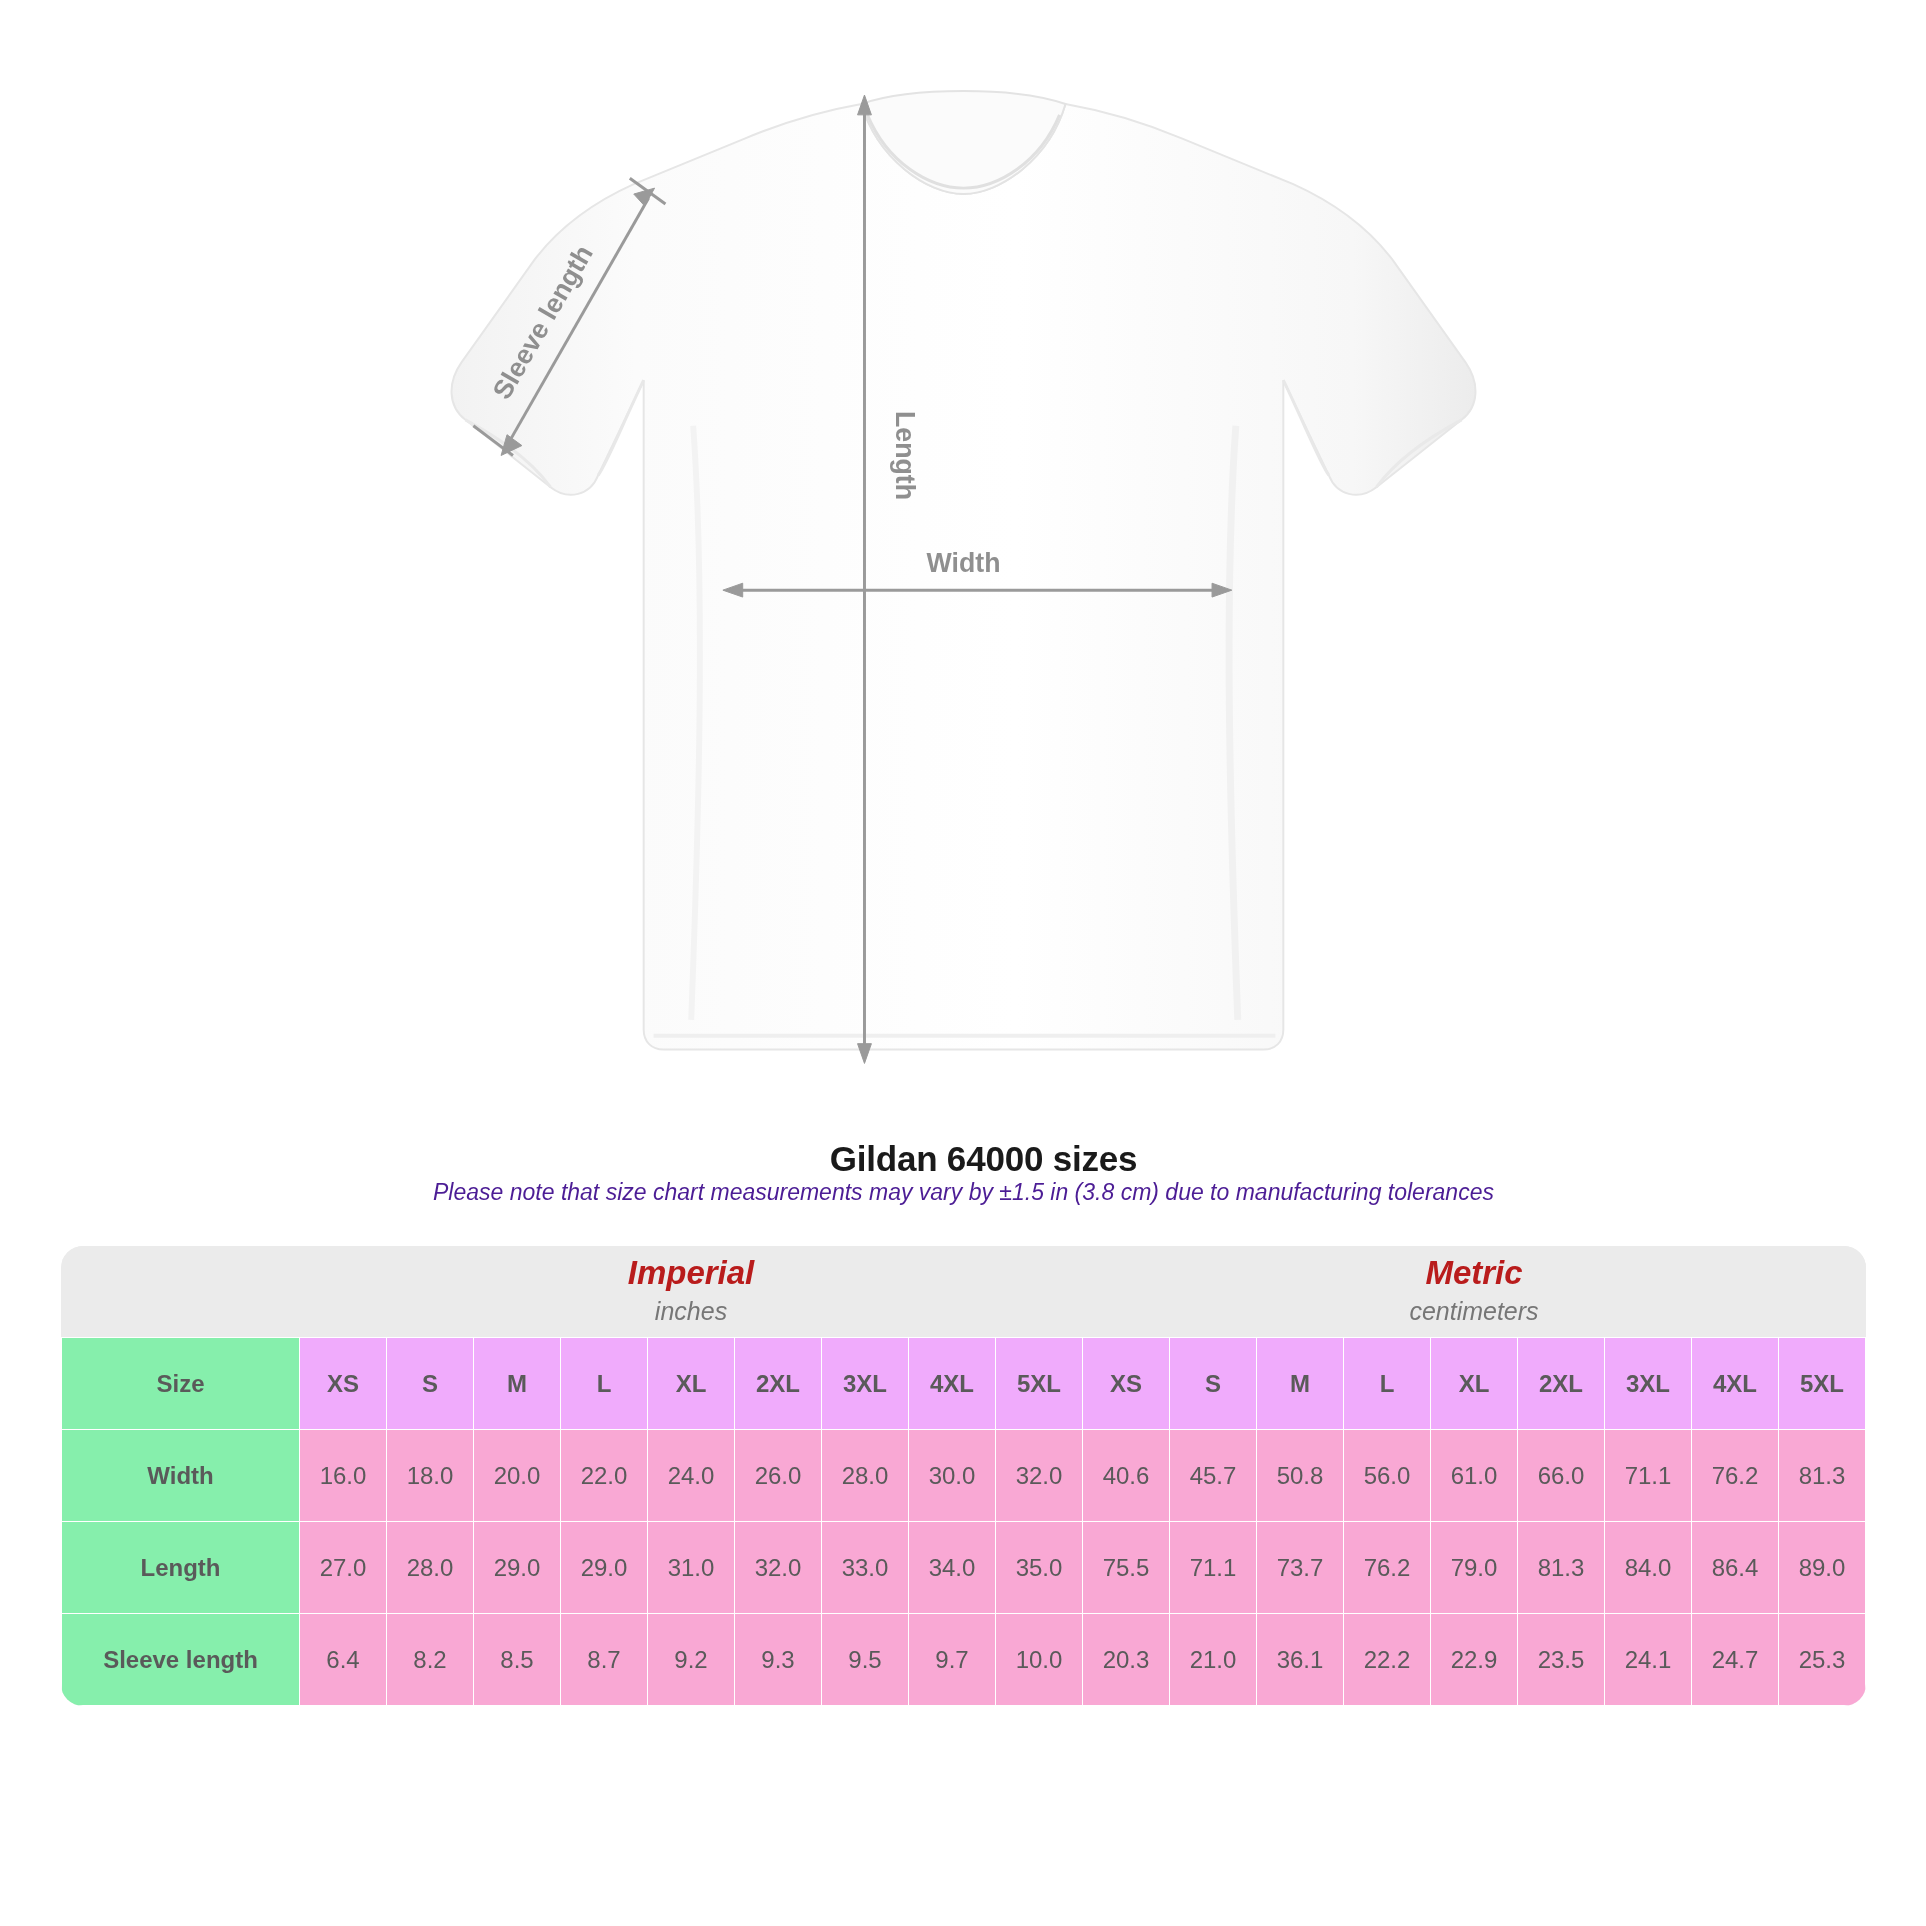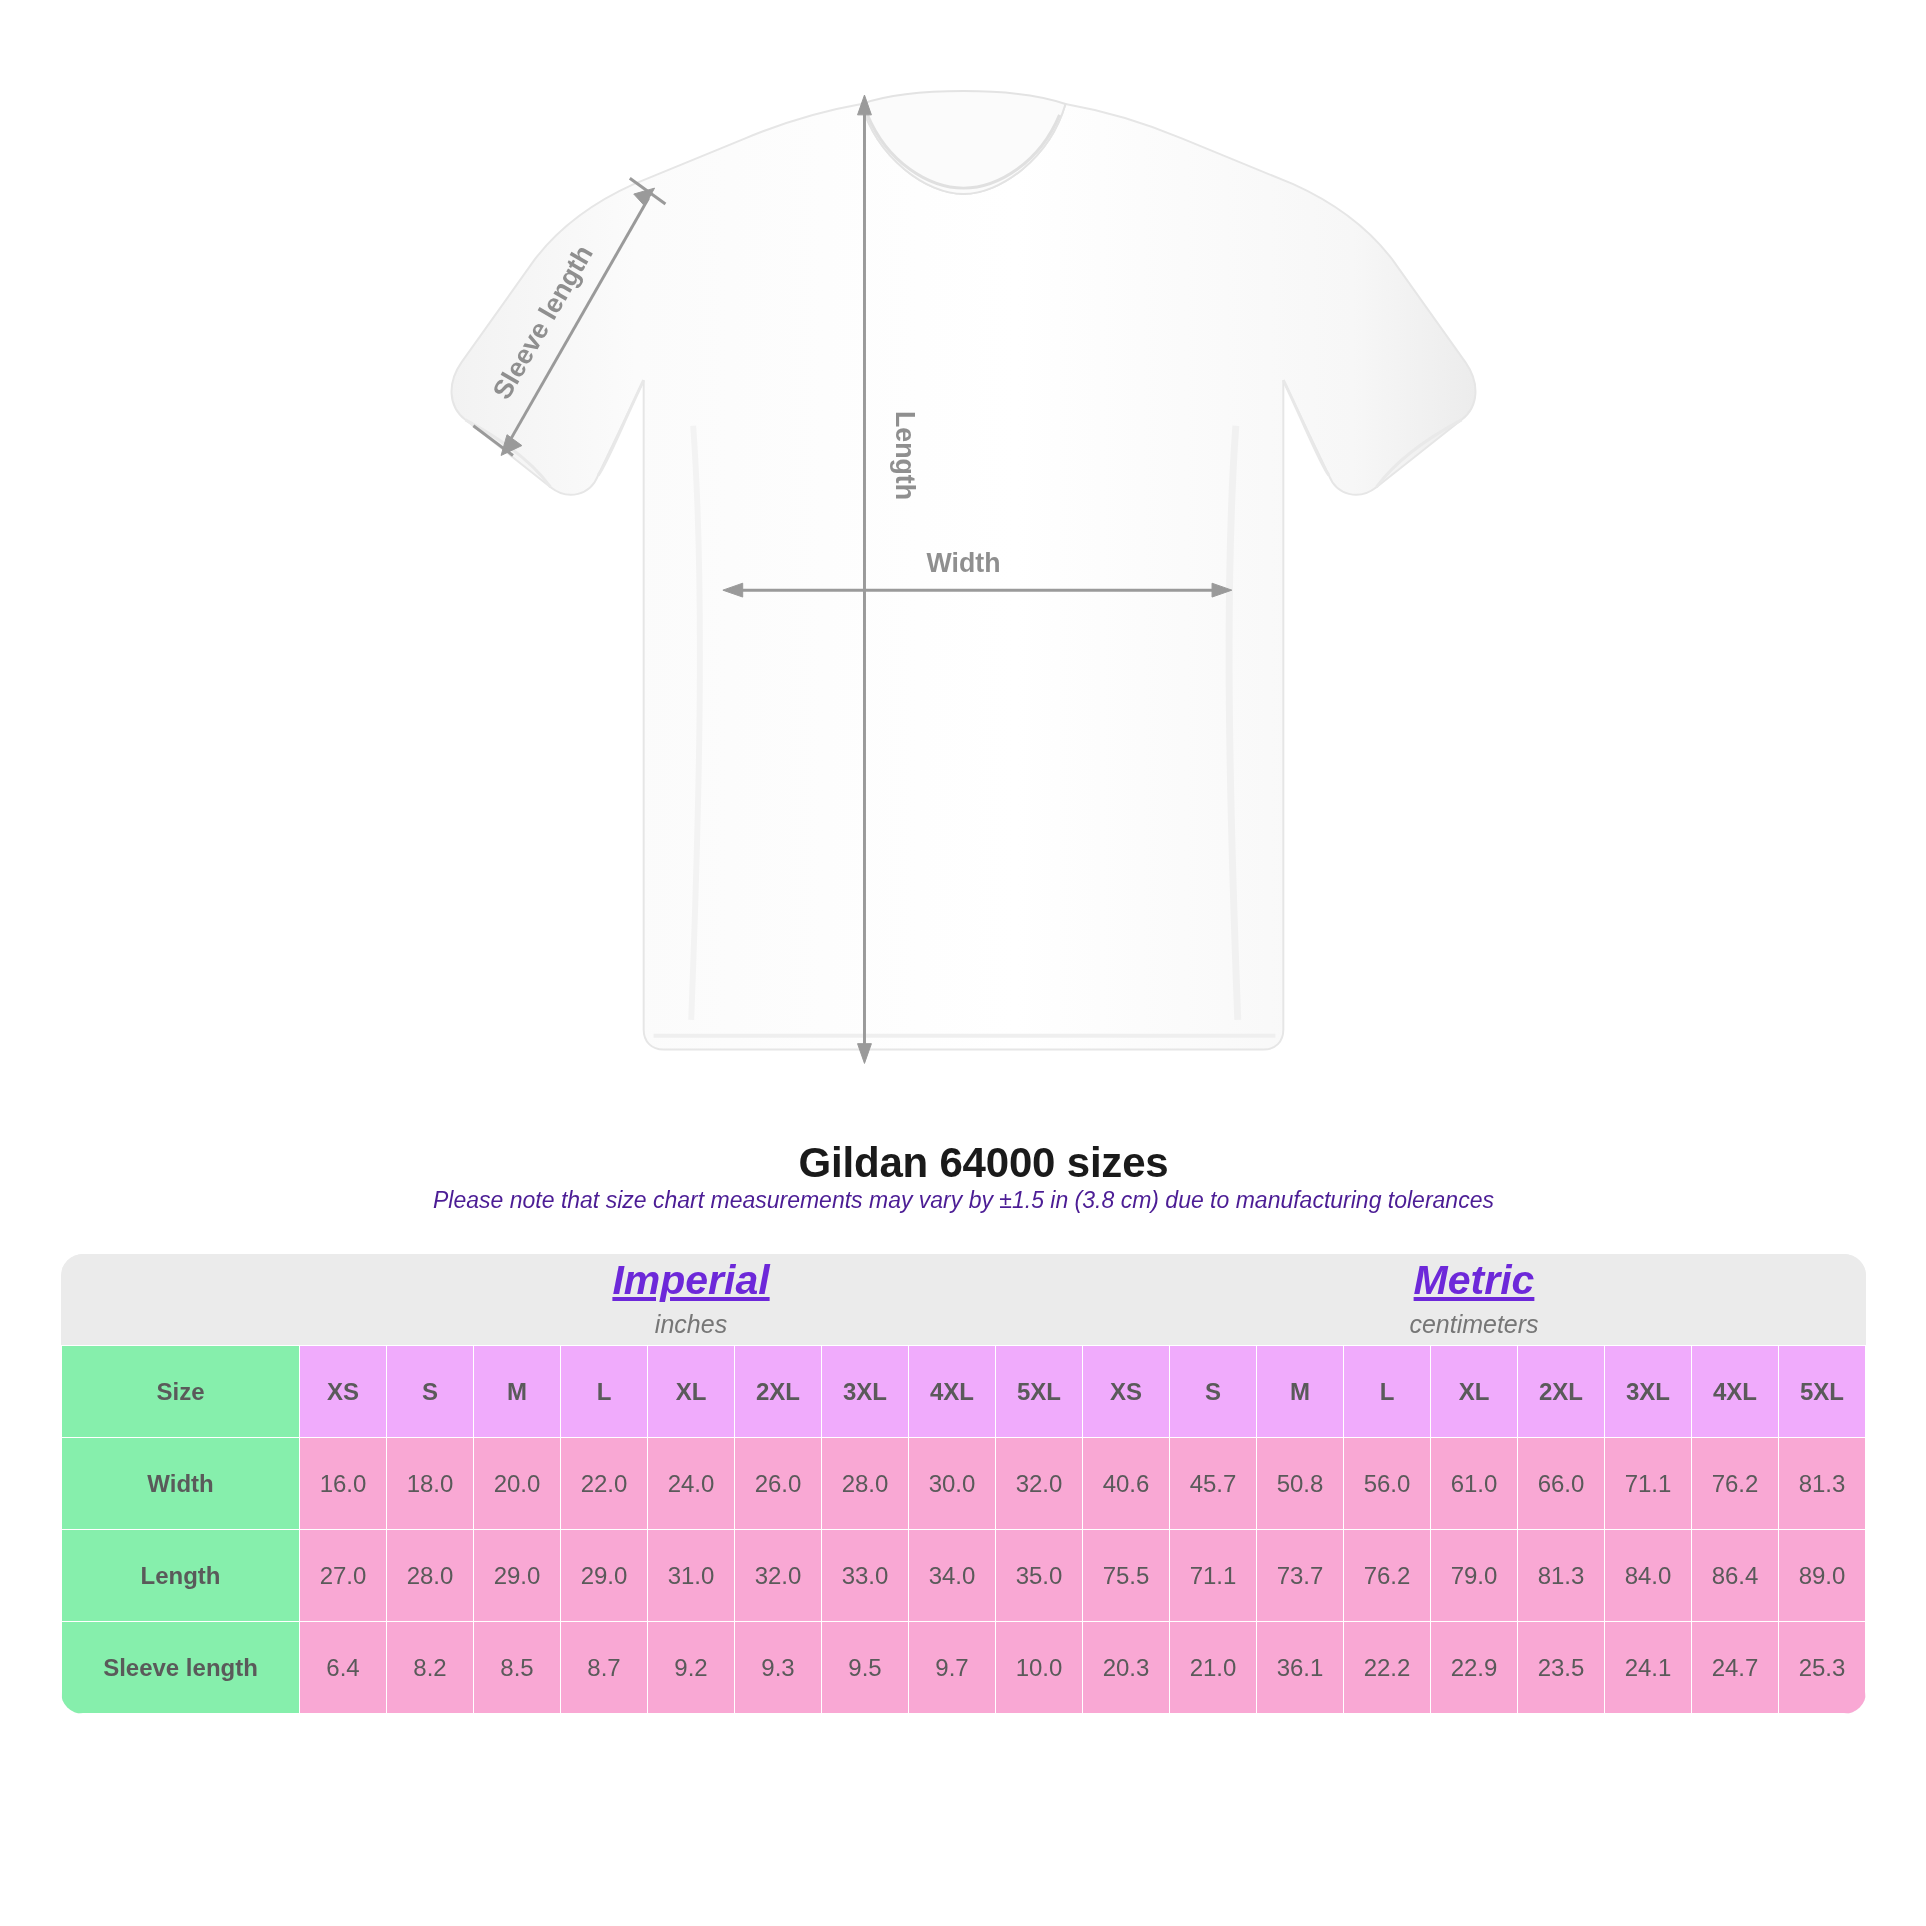--- a/index.html
+++ b/index.html
@@ -29,21 +29,21 @@
   }
   .shirt-svg {
     position: absolute;
     left: 0;
     top: 0;
   }
 
   
   .chart-title {
     text-align: center;
-    font-size: 42px;
+    font-size: 35px;
     font-weight: bold;
     color: #1a1a1a;
     margin-top: 30px;
     letter-spacing: -0.2px;
     padding-left: 40px;
   }
   .chart-note {
     text-align: center;
     font-size: 23px;
     font-style: italic;
@@ -71,26 +71,25 @@
     padding: 0;
     height: 91px;
     vertical-align: middle;
   }
   .unit-head {
     background: #ebebeb;
     border: none !important;
     height: 131px;
   }
   .unit-title {
-    font-size: 41px;
+    font-size: 33px;
     font-weight: bold;
     font-style: italic;
-    color: #6d28d9;
+    color: #b91c1c;
     line-height: 1.25;
-    text-decoration: underline;
   }
   .unit-sub {
     font-size: 25px;
     font-style: italic;
     color: #767676;
     line-height: 1.5;
   }
   .corner-cell {
     background: #ebebeb;
     border: none !important;

